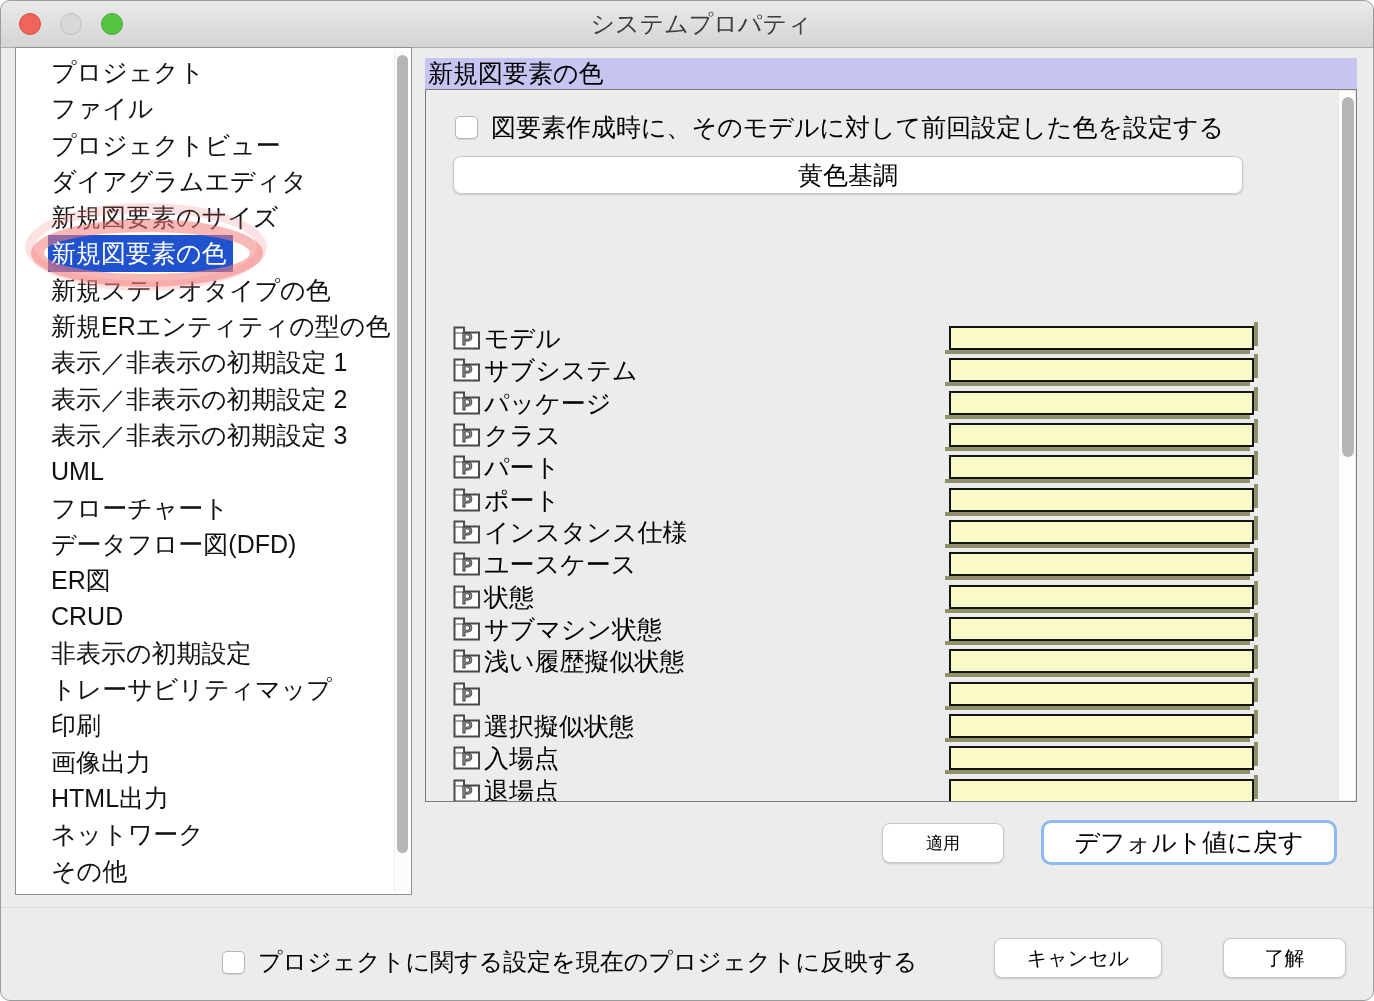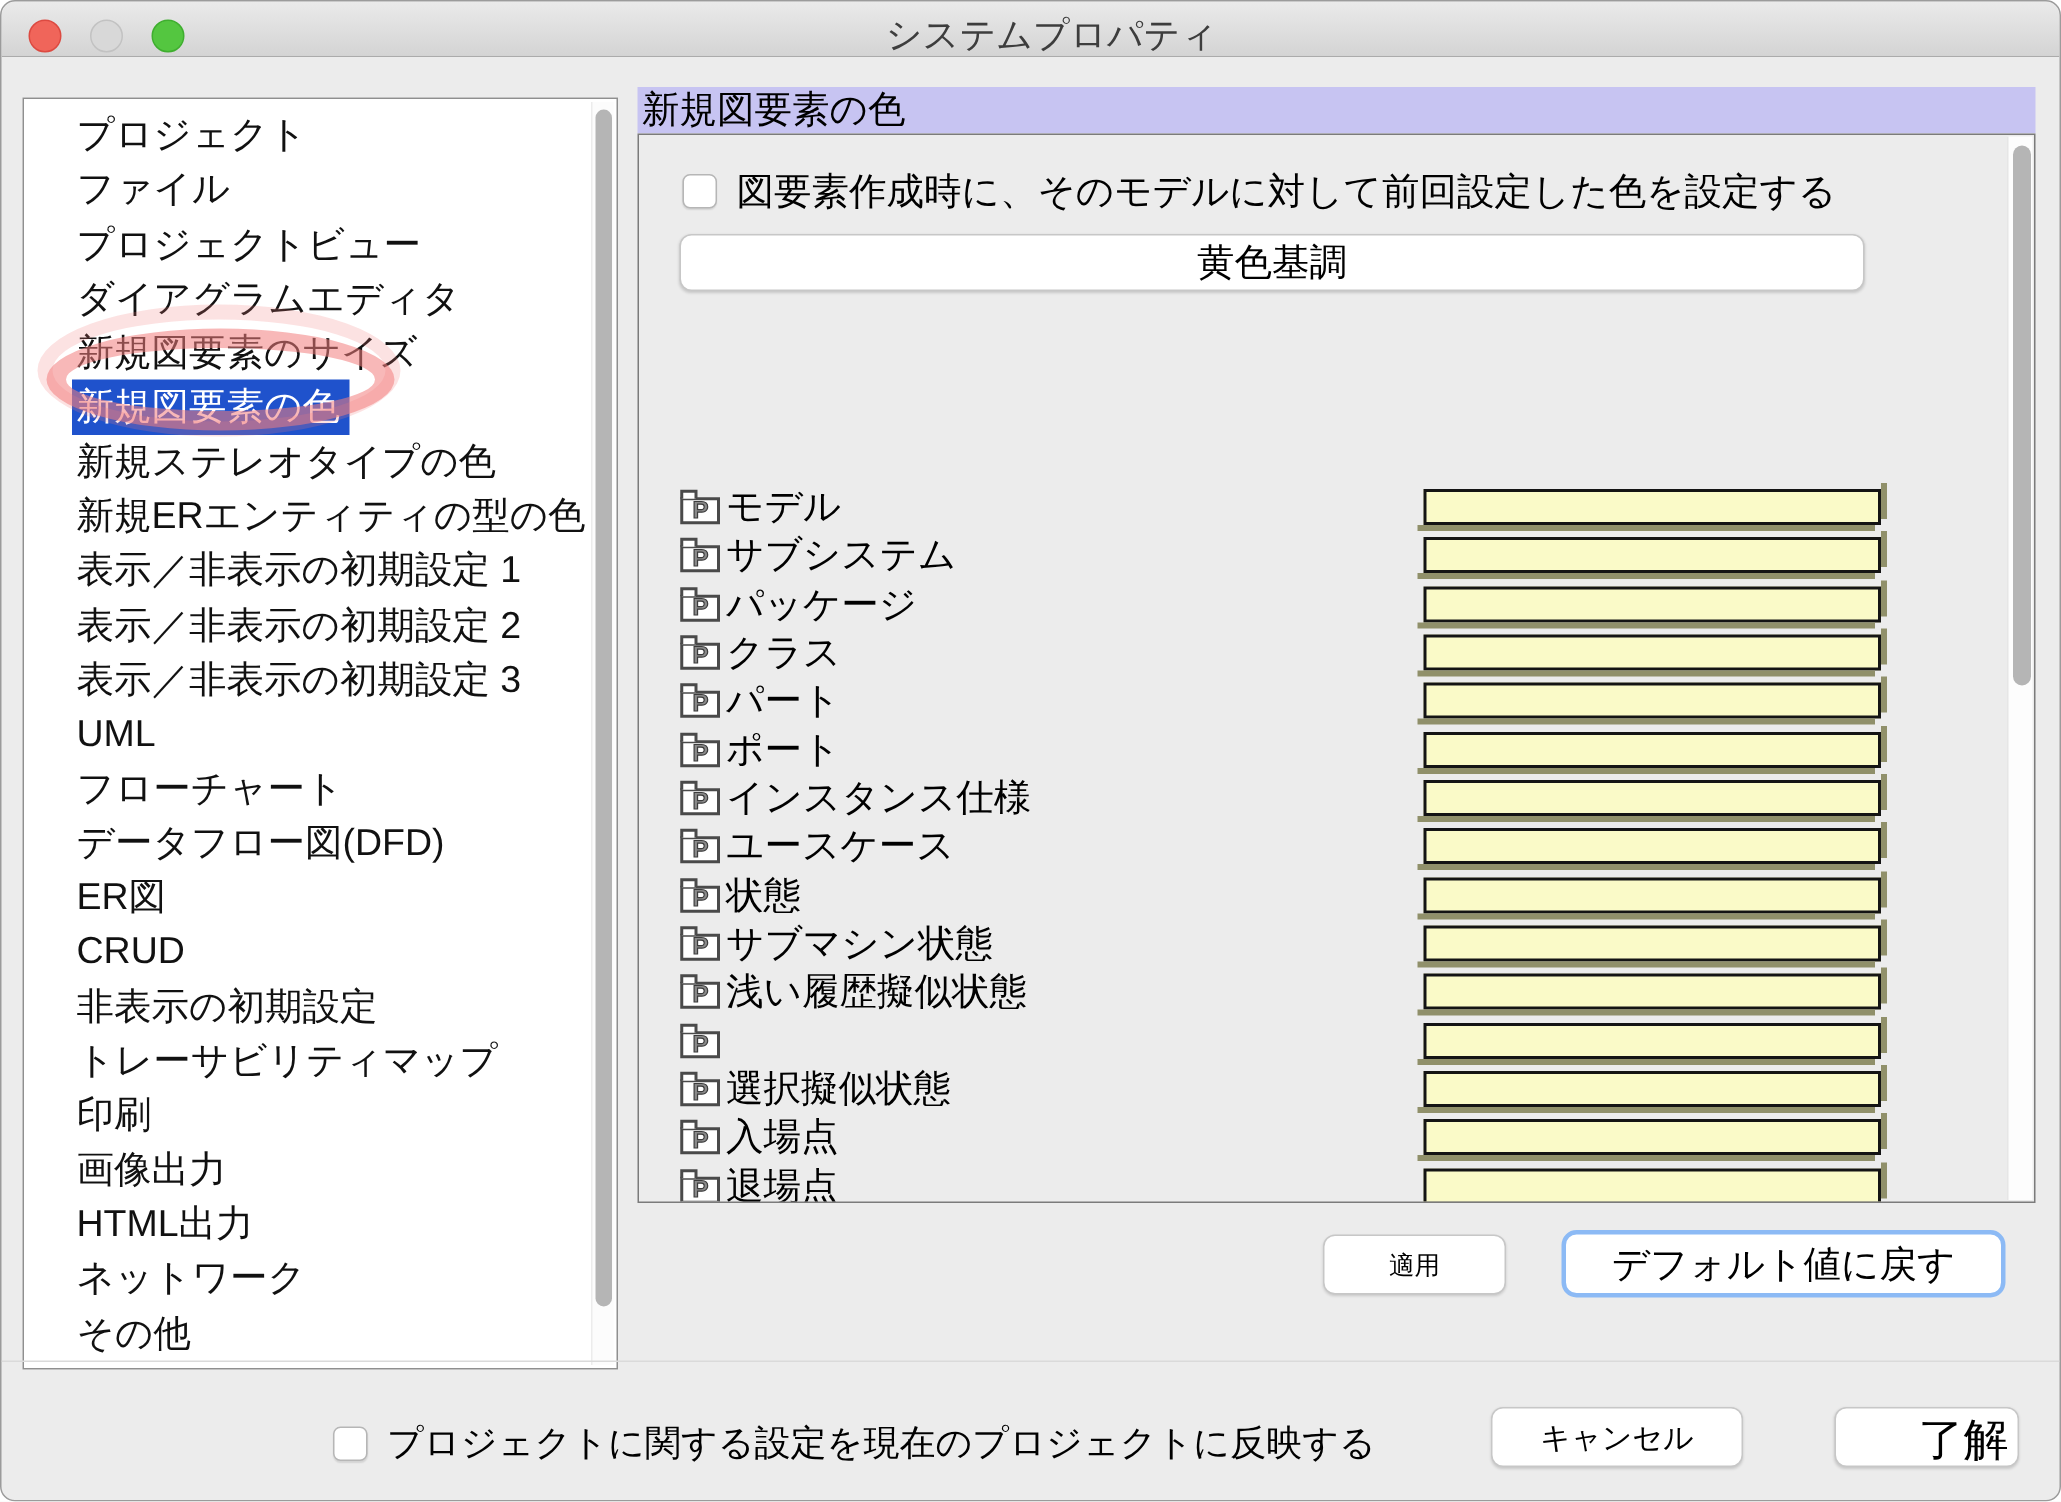--- a/index.html
+++ b/index.html
@@ -1,30 +1,30 @@
 <!DOCTYPE html>
 <html><head>
 <meta charset="utf-8">
 <style>
   html,body{margin:0;padding:0;background:#fff;font-family:"Liberation Sans","DejaVu Sans",sans-serif;}
   *{box-sizing:border-box;}
   .window{position:relative;width:1374px;height:1001px;background:#ececec;border:1px solid #9b9b9b;
           border-radius:10px;overflow:hidden;}
   
-  .titlebar{position:absolute;left:0;top:0;right:0;height:37px;
+  .titlebar{position:absolute;left:0;top:0;right:0;height:47px;
             background:linear-gradient(#eaeaea,#d4d4d4);border-bottom:1px solid #ababab;
             border-radius:10px 10px 0 0;padding-left:28px;}
   .title{line-height:45px;text-align:center;font-size:24px;color:#3d3d3d;}
   .lights{position:absolute;left:18px;top:12px;display:flex;gap:19px;}
   .light{width:22px;height:22px;border-radius:50%;}
   .light.red{background:#f0655a;border:1px solid #dc4a41;}
   .light.gray{background:#d8d8d8;border:1px solid #c2c2c2;}
   .light.green{background:#54c640;border:1px solid #3fae2f;}
   
-  .sidebar{position:absolute;left:14px;top:64px;width:397px;height:848px;background:#fff;
+  .sidebar{position:absolute;left:14px;top:46px;width:397px;height:848px;background:#fff;
            border:1px solid #8f8f8f;overflow:hidden;}
   .side-list{padding-top:6px;}
   .side-item{height:36.3px;line-height:36.3px;padding-left:35px;font-size:25px;color:#111;
              white-space:nowrap;cursor:default;}
   .side-item .lbl{display:inline-block;}
   .side-item.selected .lbl{background:#1f52cc;color:#fff;padding:0 6px 0 3px;margin-left:-3px;}
   .side-scroll{position:absolute;top:2px;right:2px;bottom:2px;width:15px;background:#fcfcfc;
                border-left:1px solid #ececec;}
   .side-thumb{position:absolute;top:5px;left:2px;width:11px;height:798px;background:#b5b5b5;border-radius:6px;}
   
@@ -59,21 +59,21 @@
   .btn{background:#fff;border:1px solid #c7c7c7;border-radius:8px;font-size:17px;font-family:inherit;
        color:#000;box-shadow:0 1px 2px rgba(0,0,0,0.16);white-space:nowrap;}
   .apply-btn{position:absolute;left:881px;top:822px;width:122px;height:40px;}
   .reset-btn{position:absolute;left:1040px;top:819px;width:296px;height:45px;border:3px solid #8cbaf5;
              border-radius:10px;background:#fff;font-size:25px;font-family:inherit;box-shadow:none;}
   
   .separator{position:absolute;left:0;right:0;top:906px;height:1px;background:#dadada;}
   .footer-cb{position:absolute;left:221px;top:945px;display:flex;align-items:center;}
   .footer-cb .cb-label{font-size:24px;}
   .cancel-btn{position:absolute;left:993px;top:937px;width:168px;height:40px;font-size:20px;}
-  .ok-btn{position:absolute;left:1222px;top:937px;width:123px;height:40px;font-size:30px;text-align:right;}
+  .ok-btn{position:absolute;left:1222px;top:937px;width:123px;height:40px;font-size:20px;}
 </style>
 </head>
 <body>
 
 <div class="window">
 
   <div class="titlebar">
     <div class="lights">
       <span class="light red"></span>
       <span class="light gray"></span>

